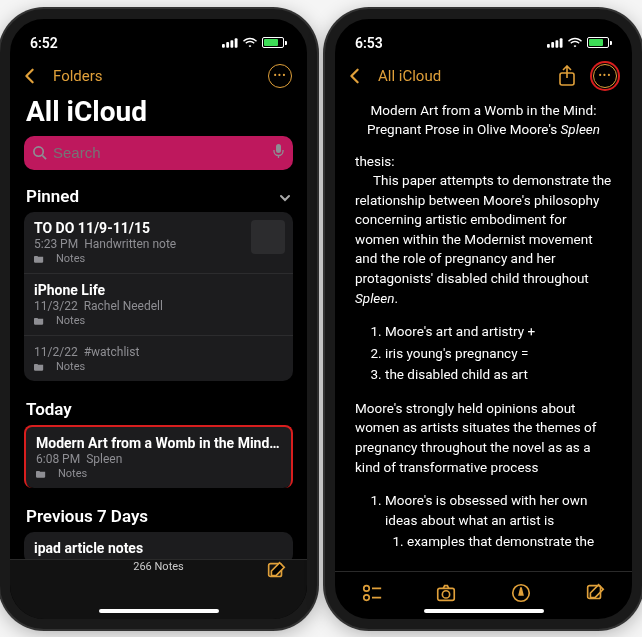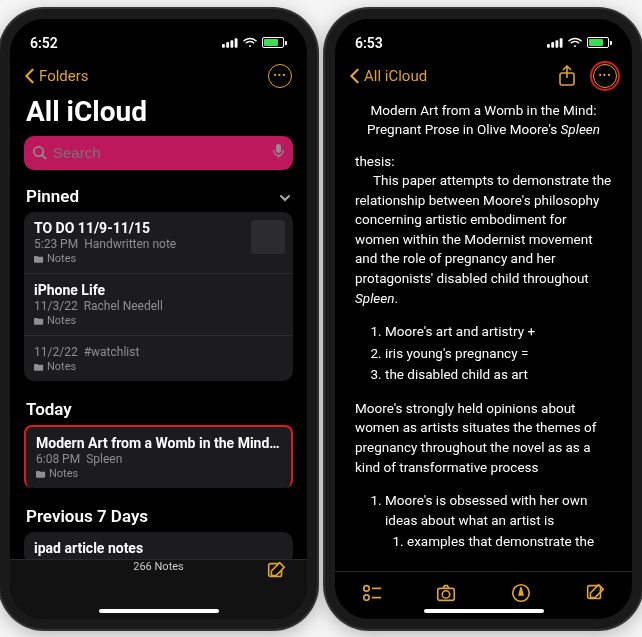--- a/index.html
+++ b/index.html
@@ -58,21 +58,21 @@
     display: flex;
     align-items: center;
     justify-content: space-between;
     padding: 4px 14px 6px;
   }
   .back {
     color: #e0a03a;
     font-size: 15px;
     display: flex;
     align-items: center;
-    gap: 4px;
+    gap: 18px;
   }
   .back svg { width: 11px; height: 16px; }
   .nav-right { display:flex; gap:12px; align-items:center; }
   .icon-btn { width: 26px; height: 26px; display:flex; align-items:center; justify-content:center; color:#e0a03a; }
   .icon-circle { width:24px; height:24px; border:1.5px solid #e0a03a; border-radius:50%; display:flex; align-items:center; justify-content:center; font-size:10px; letter-spacing:1px; }
   .highlight-red { box-shadow: 0 0 0 2px #d81e1e; border-radius: 50%; padding:1px; }
 
   .title-large {
     font-size: 28px;
     font-weight: 700;
@@ -104,21 +104,21 @@
     background:#1c1c1e; border-radius:10px; margin-bottom:12px;
   }
   .note-item {
     padding: 8px 10px;
     border-bottom: 0.5px solid #2c2c2e;
     position: relative;
   }
   .note-item:last-child { border-bottom:none; }
   .note-title { font-size:14px; font-weight:700; white-space:nowrap; overflow:hidden; text-overflow:ellipsis; }
   .note-sub { font-size:12px; color:#8e8e93; display:flex; gap:6px; margin-top:1px; }
-  .note-folder { font-size:11px; color:#8e8e93; display:flex; align-items:center; gap:3px; margin-top:1px; }
+  .note-folder { font-size:11px; color:#8e8e93; display:flex; align-items:center; gap:12px; margin-top:1px; }
   .note-folder svg { width:10px; height:9px; }
   .thumb { position:absolute; right:8px; top:8px; width:34px; height:34px; background:#2c2c2e; border-radius:4px; font-size:5px; color:#888; padding:2px; overflow:hidden; }
   .note-highlight { border:2px solid #d81e1e; border-radius:8px; }
 
   .toolbar-bottom {
     background: rgba(20,20,20,.92);
     border-top:.5px solid #2a2a2a;
     height: 60px;
     display:flex; align-items:flex-start; justify-content:center;
     position:relative;

